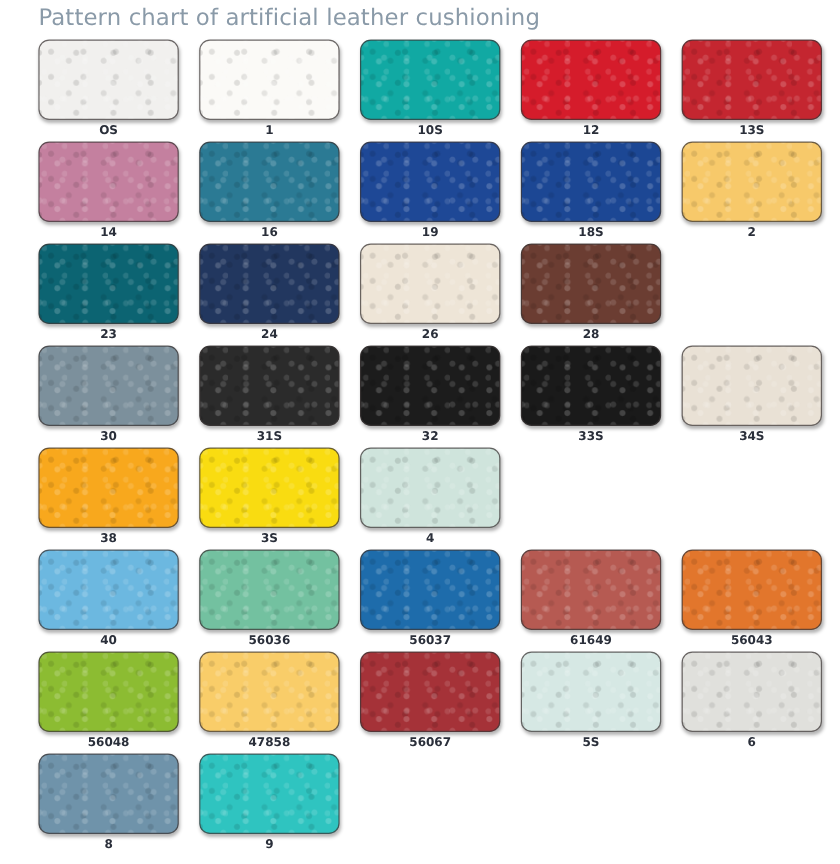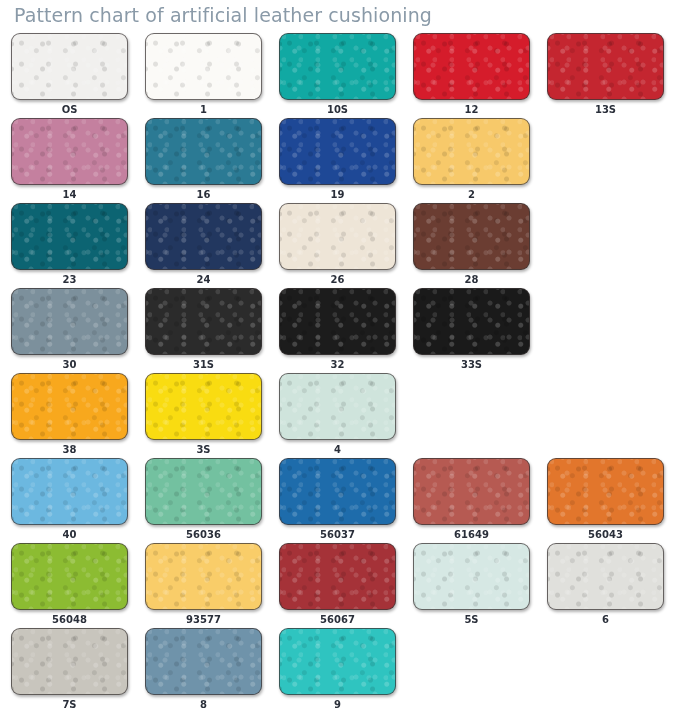--- a/index.html
+++ b/index.html
@@ -14,40 +14,40 @@
     overflow: hidden;
   }
   #chart-root {
     position: relative;
     width: 700px;
     height: 720px;
     box-sizing: border-box;
   }
   .chart-title {
     position: absolute;
-    left: 14px;
+    left: 32px;
     top: 4px;
     font-size: 19px;
     font-weight: 400;
     color: #8a9aa8;
     letter-spacing: 0.1px;
     white-space: nowrap;
     font-family: "DejaVu Sans", sans-serif;
   }
   .swatch-grid {
     position: absolute;
     left: 0;
     top: 33px;
     width: 700px;
   }
   .swatch-row {
     display: flex;
     flex-direction: row;
     height: 85px;
-    padding-left: 11px;
+    padding-left: 32px;
     box-sizing: border-box;
   }
   .swatch-cell {
     width: 117px;
     margin-right: 17px;
     display: flex;
     flex-direction: column;
     align-items: center;
   }
   .swatch-chip {
@@ -134,20 +134,24 @@
         </div>
         <div class="swatch-cell">
           <div class="swatch-chip" style="background-color: rgb(43, 122, 148);"></div>
           <div class="swatch-label">16</div>
         </div>
         <div class="swatch-cell">
           <div class="swatch-chip" style="background-color: rgb(30, 72, 150);"></div>
           <div class="swatch-label">19</div>
         </div>
         <div class="swatch-cell">
+          <div class="swatch-chip" style="background-color: rgb(28, 71, 148);"></div>
+          <div class="swatch-label">18S</div>
+        </div>
+        <div class="swatch-cell">
           <div class="swatch-chip" style="background-color: rgb(247, 201, 106);"></div>
           <div class="swatch-label">2</div>
         </div>
       </div>
       <div class="swatch-row">
         <div class="swatch-cell">
           <div class="swatch-chip" style="background-color: rgb(12, 100, 114);"></div>
           <div class="swatch-label">23</div>
         </div>
         <div class="swatch-cell">
@@ -173,20 +177,24 @@
           <div class="swatch-label">31S</div>
         </div>
         <div class="swatch-cell">
           <div class="swatch-chip" style="background-color: rgb(28, 28, 28);"></div>
           <div class="swatch-label">32</div>
         </div>
         <div class="swatch-cell">
           <div class="swatch-chip" style="background-color: rgb(26, 26, 26);"></div>
           <div class="swatch-label">33S</div>
         </div>
+        <div class="swatch-cell">
+          <div class="swatch-chip" style="background-color: rgb(233, 225, 213);"></div>
+          <div class="swatch-label">34S</div>
+        </div>
       </div>
       <div class="swatch-row">
         <div class="swatch-cell">
           <div class="swatch-chip" style="background-color: rgb(248, 168, 29);"></div>
           <div class="swatch-label">38</div>
         </div>
         <div class="swatch-cell">
           <div class="swatch-chip" style="background-color: rgb(249, 220, 17);"></div>
           <div class="swatch-label">3S</div>
         </div>
@@ -217,40 +225,36 @@
           <div class="swatch-label">56043</div>
         </div>
       </div>
       <div class="swatch-row">
         <div class="swatch-cell">
           <div class="swatch-chip" style="background-color: rgb(140, 188, 50);"></div>
           <div class="swatch-label">56048</div>
         </div>
         <div class="swatch-cell">
           <div class="swatch-chip" style="background-color: rgb(249, 205, 105);"></div>
-          <div class="swatch-label">93577</div>
+          <div class="swatch-label">47858</div>
         </div>
         <div class="swatch-cell">
           <div class="swatch-chip" style="background-color: rgb(165, 50, 56);"></div>
           <div class="swatch-label">56067</div>
         </div>
         <div class="swatch-cell">
           <div class="swatch-chip" style="background-color: rgb(214, 232, 228);"></div>
           <div class="swatch-label">5S</div>
         </div>
         <div class="swatch-cell">
           <div class="swatch-chip" style="background-color: rgb(224, 224, 220);"></div>
           <div class="swatch-label">6</div>
         </div>
       </div>
       <div class="swatch-row">
-        <div class="swatch-cell">
-          <div class="swatch-chip" style="background-color: rgb(200, 197, 189);"></div>
-          <div class="swatch-label">7S</div>
-        </div>
         <div class="swatch-cell">
           <div class="swatch-chip" style="background-color: rgb(111, 147, 170);"></div>
           <div class="swatch-label">8</div>
         </div>
         <div class="swatch-cell">
           <div class="swatch-chip" style="background-color: rgb(47, 196, 192);"></div>
           <div class="swatch-label">9</div>
         </div>
       </div>
     </div>

